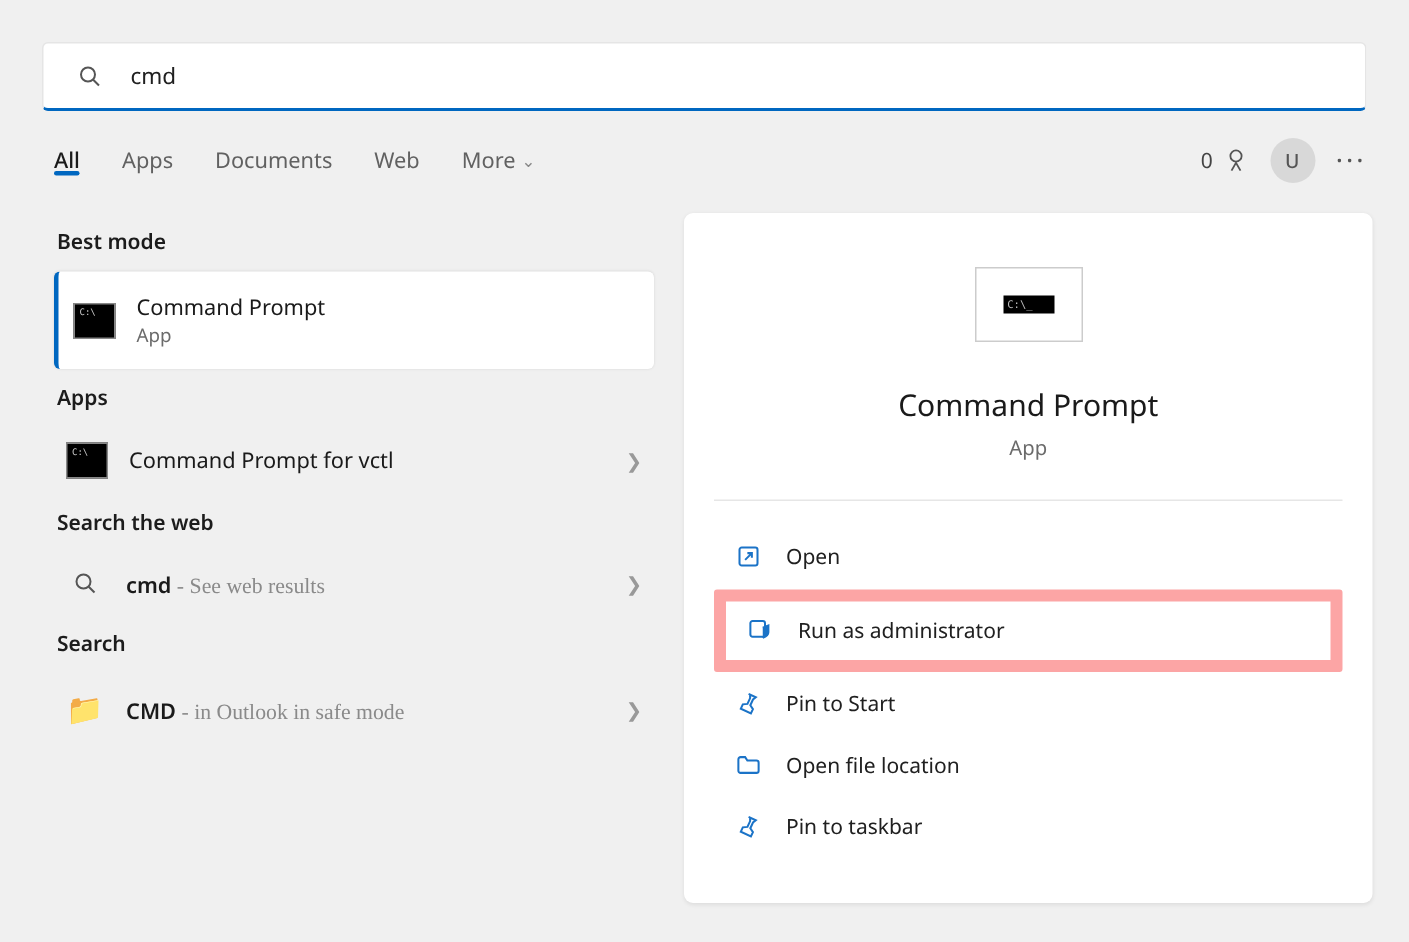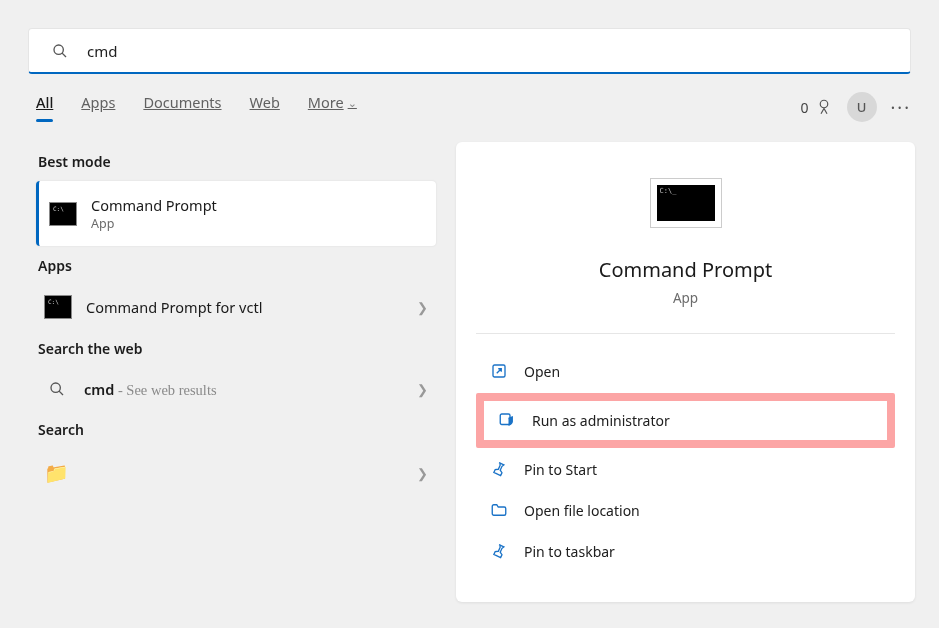--- a/index.html
+++ b/index.html
@@ -19,21 +19,21 @@
     }
     .search-bar input {
       border: none; outline: none; flex: 1; font-size: 15px; color: #202020;
     }
 
     .tab-row {
       display: flex; align-items: center; justify-content: space-between;
       padding: 18px 28px 0 36px;
     }
     .tabs { display: flex; gap: 28px; }
-    .tab { font-size: 14.5px; color: #616161; cursor: pointer; padding-bottom: 10px; position: relative; display: flex; align-items: center; gap: 4px; text-decoration: underline; }
+    .tab { font-size: 14.5px; color: #616161; cursor: pointer; position: relative; display: flex; align-items: center; gap: 4px; }
     .tab.active { color: #1a1a1a; font-weight: 500; }
     .tab.active::after {
       content: ""; position: absolute; bottom: 0; left: 0; right: 0; height: 3px;
       background: #0067c0; border-radius: 2px;
     }
     .chev { font-size: 11px; color: #888; }
     .top-right { display: flex; align-items: center; gap: 14px; }
     .rewards { display: flex; align-items: center; gap: 6px; font-size: 14px; color: #444; }
     .avatar {
       width: 30px; height: 30px; border-radius: 50%; background: #d8d8d8;
@@ -71,21 +71,21 @@
     .folder-icon { width: 26px; font-size: 20px; }
     .bold { font-weight: 600; }
 
     .right-panel {
       flex: 1; background: #fff; border-radius: 6px; padding: 36px 20px 20px 20px;
       box-shadow: 0 1px 3px rgba(0,0,0,0.08);
       display: flex; flex-direction: column; align-items: center;
     }
     .app-tile {
       width: 72px; height: 50px; background: #fff; border: 1px solid #ccc;
-      padding: 6px; display: flex; align-items: stretch;
+      padding: 18px; display: flex; align-items: stretch;
     }
     .app-tile-inner {
       flex: 1; background: #000; color: #bbb; font-size: 7px; font-family: monospace; padding: 2px 3px;
     }
     .app-title { font-size: 20px; color: #1a1a1a; margin-top: 28px; }
     .app-sub { font-size: 13.5px; color: #6b6b6b; margin-top: 6px; }
     .divider { width: 100%; height: 1px; background: #e6e6e6; margin: 26px 0 18px; }
 
     .actions { align-self: stretch; display: flex; flex-direction: column; gap: 2px; }
     .action-row {
@@ -164,20 +164,23 @@
       </span>
       <span>
         <span class="label-main bold">cmd</span><span class="label-sub"> - See web results</span>
       </span>
       <span class="chevright">❯</span>
     </div>
 
     <div class="section-label">Search</div>
     <div class="list-row">
       <span class="folder-icon">📁</span>
+      <span>
+        <span class="label-main bold">CMD</span><span class="label-sub"> - in Outlook in safe mode</span>
+      </span>
       <span class="chevright">❯</span>
     </div>
 
   </div>
 
   <div class="right-panel">
     <div class="app-tile">
       <div class="app-tile-inner">C:\_</div>
     </div>
     <div class="app-title">Command Prompt</div>

